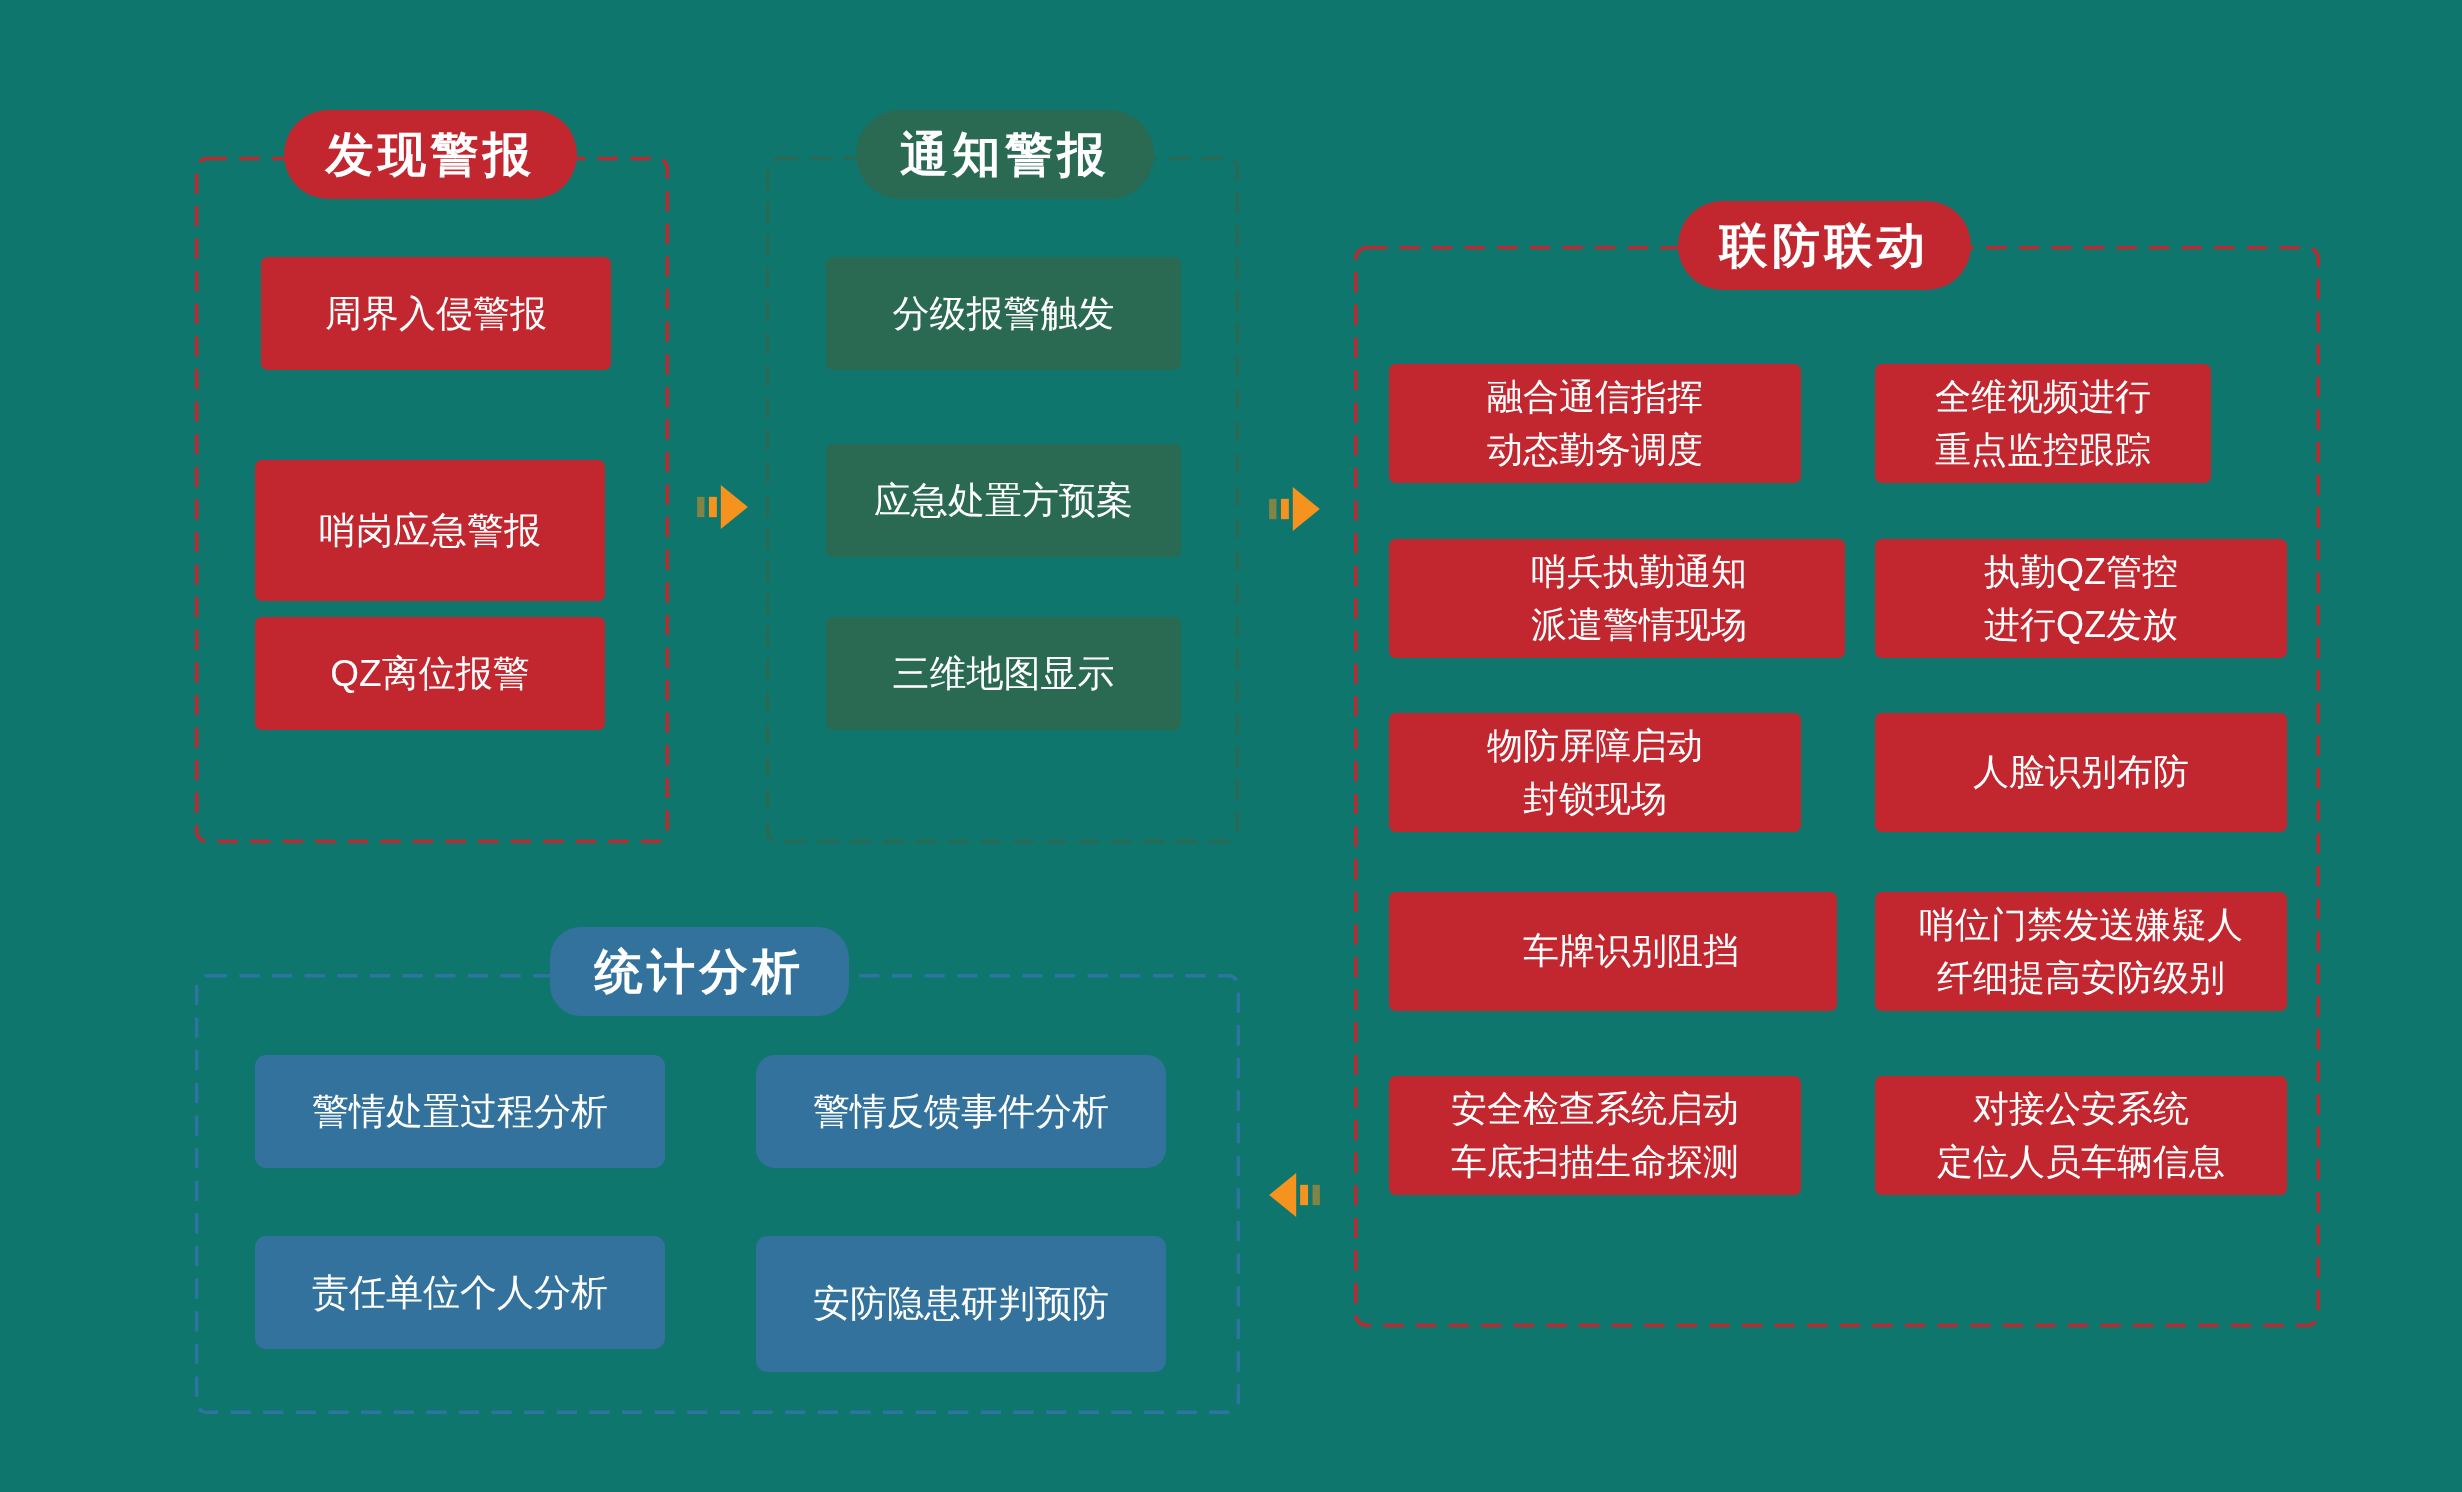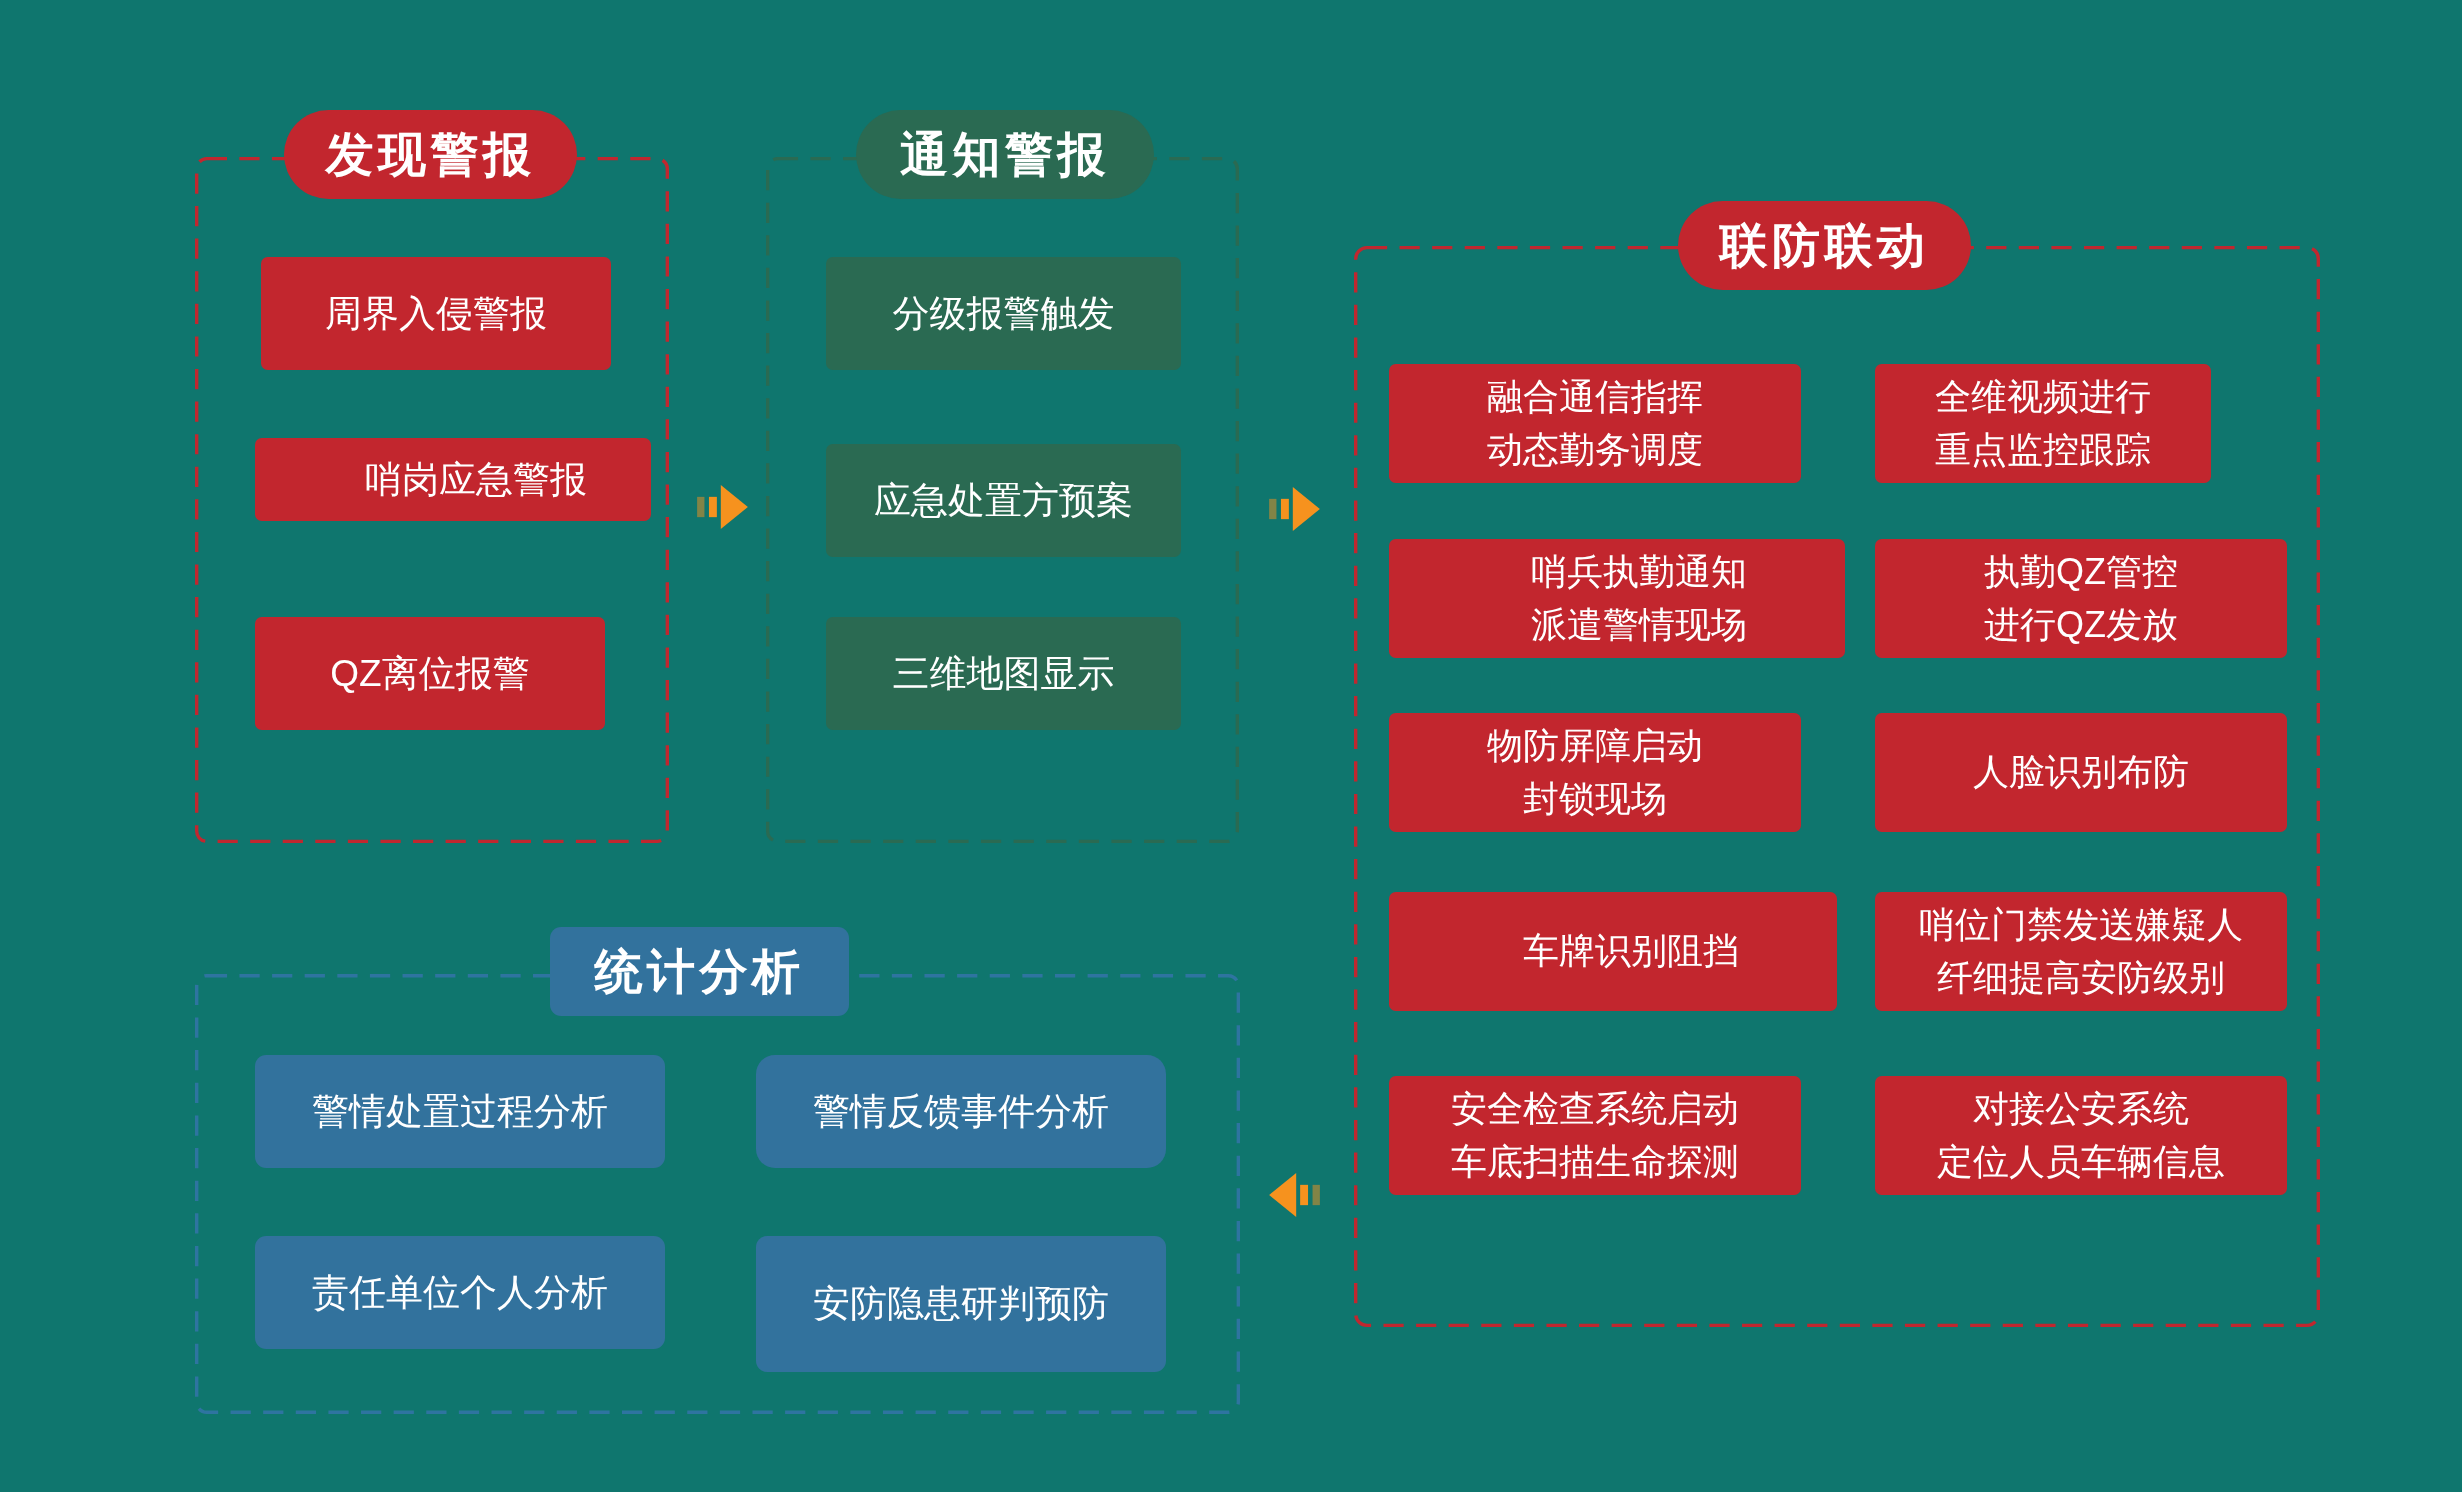--- a/index.html
+++ b/index.html
@@ -61,24 +61,24 @@
       <rect x="3" y="3" width="1852" height="776" rx="18" fill="none" stroke="#2E74A0" stroke-width="6" stroke-dasharray="36 22"></rect>
     </svg>
   </div>
 
   <div class="pill red" style="left:284px; top:110px; width:293px; height:89px;">发现警报</div>
 
   <div class="pill green" style="left:856px; top:110px; width:298px; height:89px;">通知警报</div>
 
   <div class="pill red" style="left:1678px; top:201px; width:293px; height:89px;">联防联动</div>
 
-  <div class="pill blue" style="left:550px; top:927px; width:299px; height:89px;">统计分析</div>
+  <div class="pill blue" style="left:550px; top:927px; width:299px; height:89px;border-radius:31px;">统计分析</div>
 
   <div class="node red" style="left:255px; top:257px; width:350px; height:113px;margin-left:6px;">周界入侵警报</div>
-  <div class="node red" style="left:255px; top:438px; width:350px; height:83px;padding-left:46px;">哨岗应急警报</div>
+  <div class="node red" style="left:255px; top:460px; width:350px; height:141px;">哨岗应急警报</div>
   <div class="node red" style="left:255px; top:617px; width:350px; height:113px;">QZ离位报警</div>
 
   <div class="node green" style="left:826px; top:257px; width:355px; height:113px;">分级报警触发</div>
   <div class="node green" style="left:826px; top:444px; width:355px; height:113px;">应急处置方预案</div>
   <div class="node green" style="left:826px; top:617px; width:355px; height:113px;">三维地图显示</div>
 
   <div class="node red small" style="left:1389px; top:364px; width:412px; height:119px;">融合通信指挥
 动态勤务调度</div>
   <div class="node red small" style="left:1389px; top:539px; width:412px; height:119px;padding-left:44px;">哨兵执勤通知
 派遣警情现场</div>

